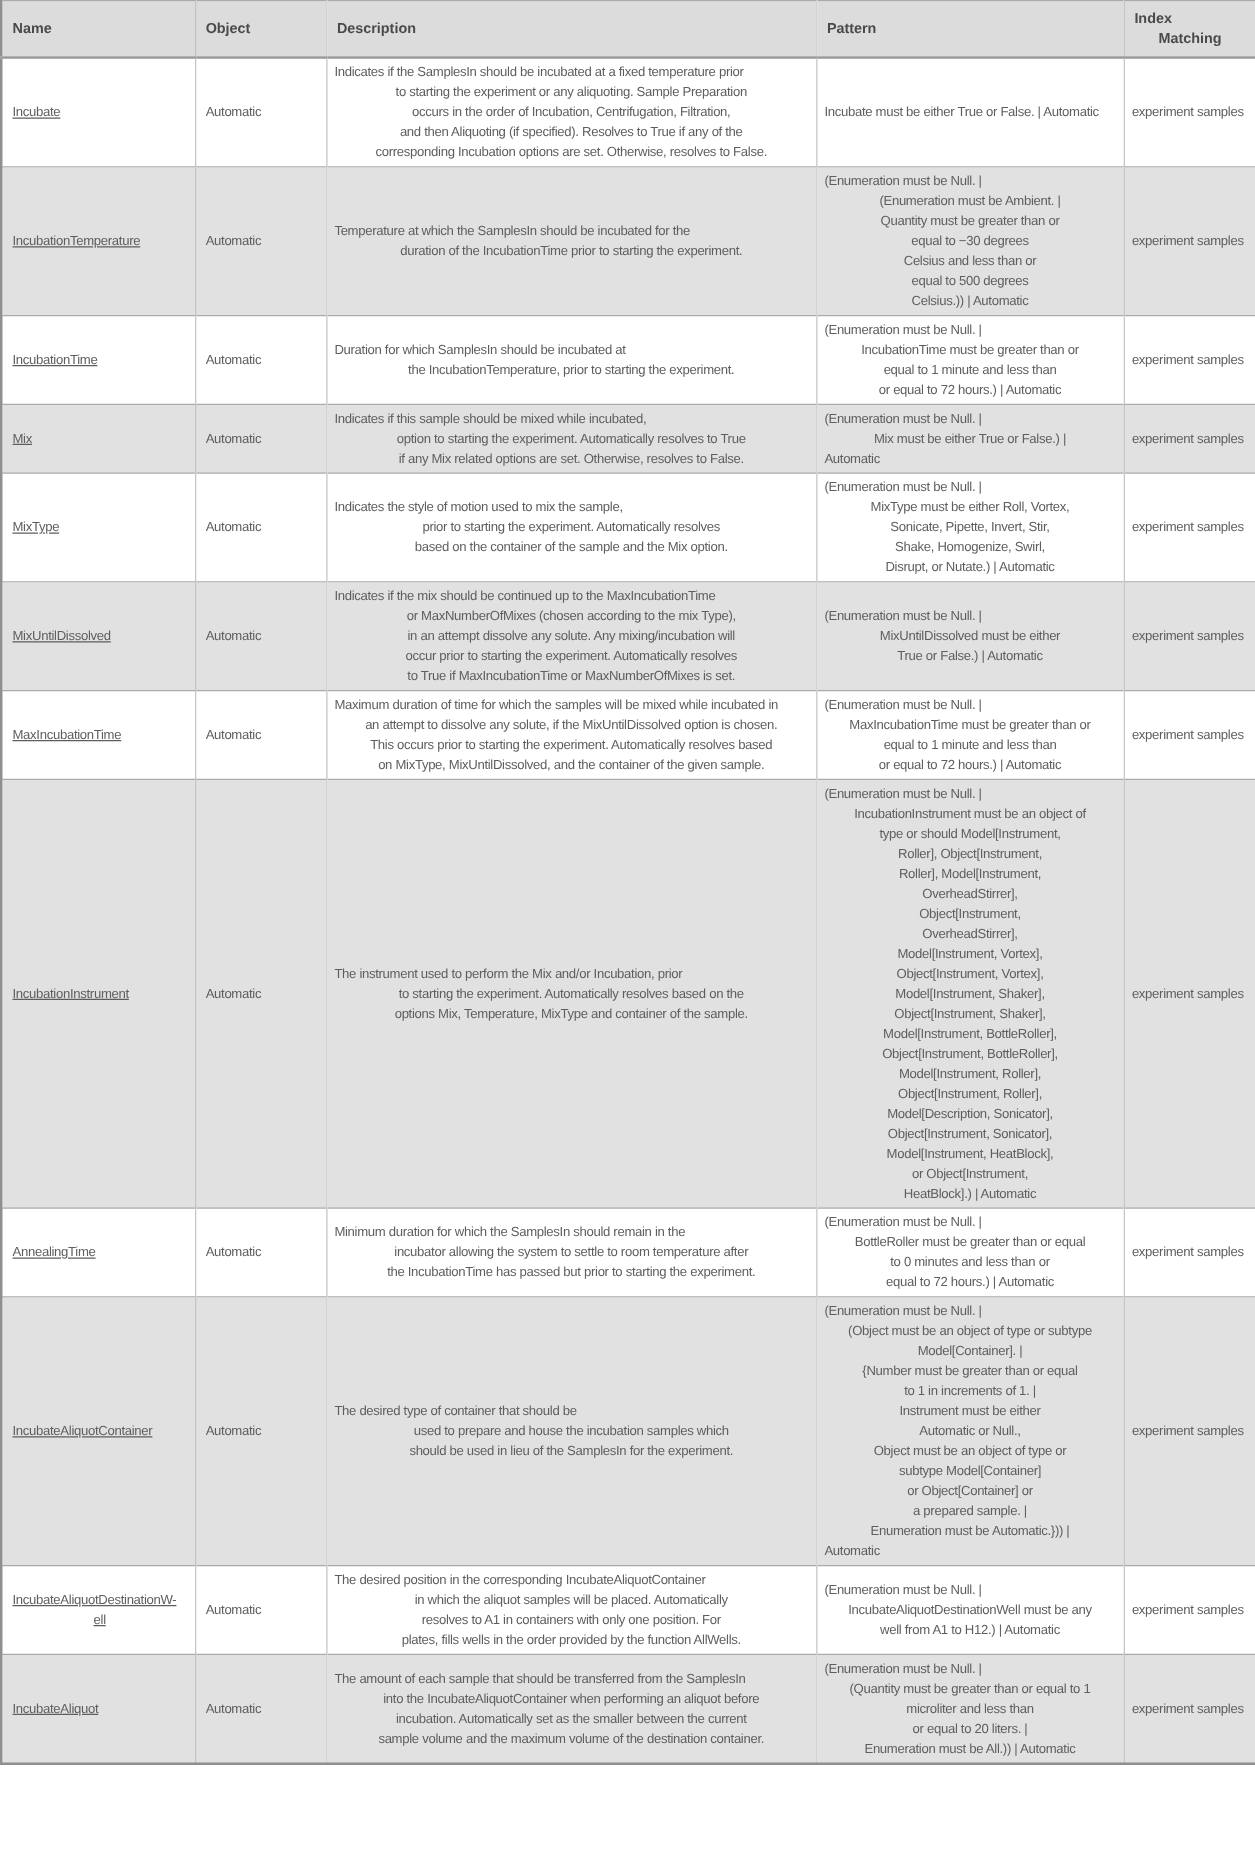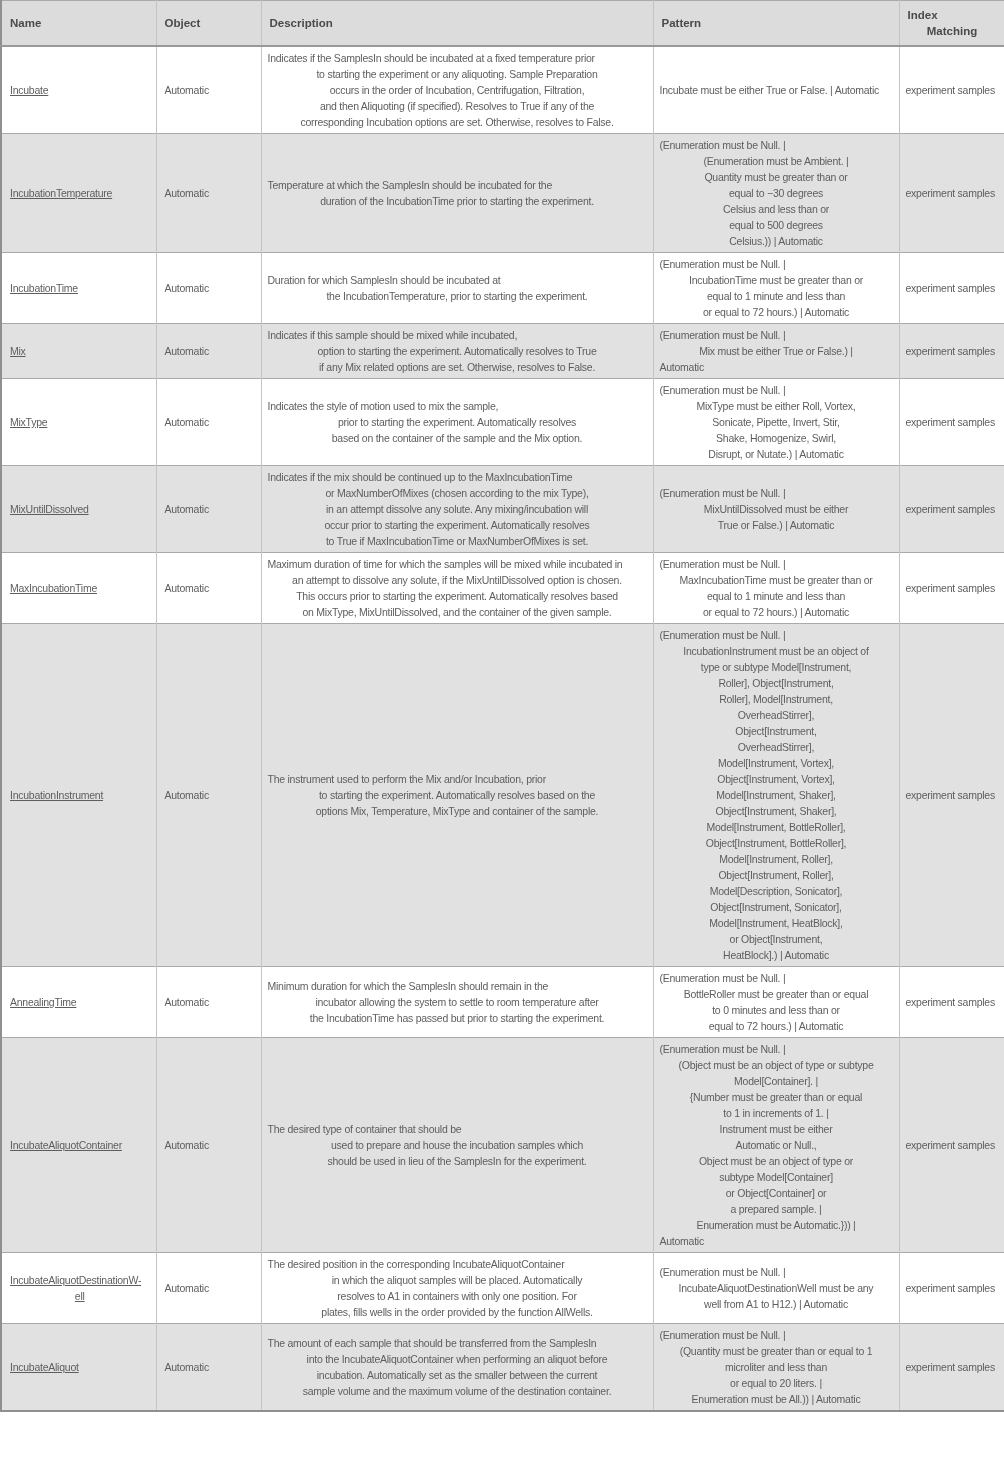--- a/index.html
+++ b/index.html
@@ -260,21 +260,21 @@
           <span class="ln">Automatic</span>
         </td>
         <td class="c-desc">
           <span class="ln">The instrument used to perform the Mix and/or Incubation, prior</span>
           <span class="ln">to starting the experiment.  Automatically resolves based on the</span>
           <span class="ln">options Mix, Temperature, MixType and container of the sample.</span>
         </td>
         <td class="c-pattern">
           <span class="ln">(Enumeration must be Null.  |</span>
           <span class="ln">IncubationInstrument must be an object of</span>
-          <span class="ln">type or subtype Model[Instrument,</span>
+          <span class="ln">type or should Model[Instrument,</span>
           <span class="ln">Roller], Object[Instrument,</span>
           <span class="ln">Roller], Model[Instrument,</span>
           <span class="ln">OverheadStirrer],</span>
           <span class="ln">Object[Instrument,</span>
           <span class="ln">OverheadStirrer],</span>
           <span class="ln">Model[Instrument, Vortex],</span>
           <span class="ln">Object[Instrument, Vortex],</span>
           <span class="ln">Model[Instrument, Shaker],</span>
           <span class="ln">Object[Instrument, Shaker],</span>
           <span class="ln">Model[Instrument, BottleRoller],</span>

